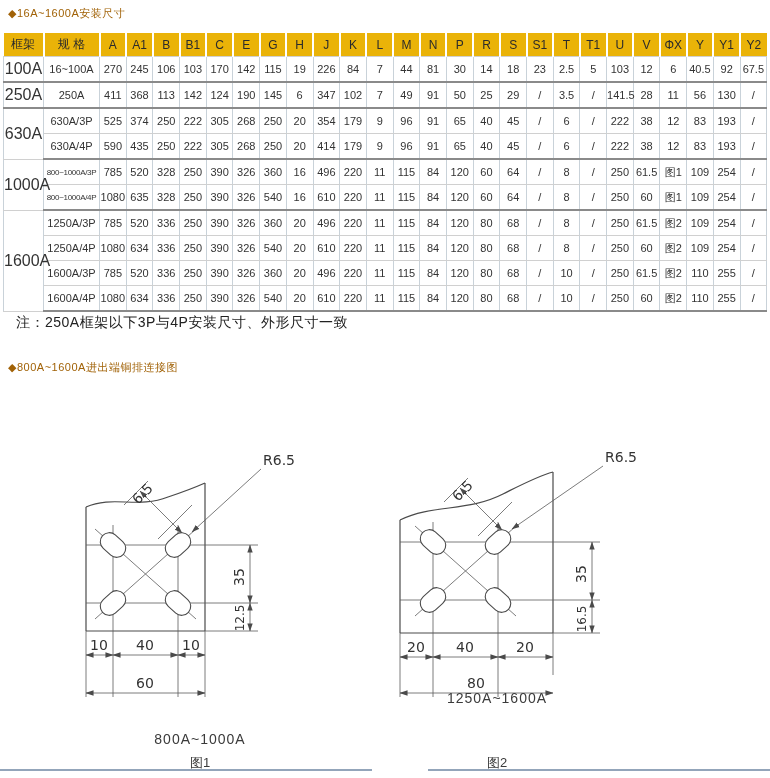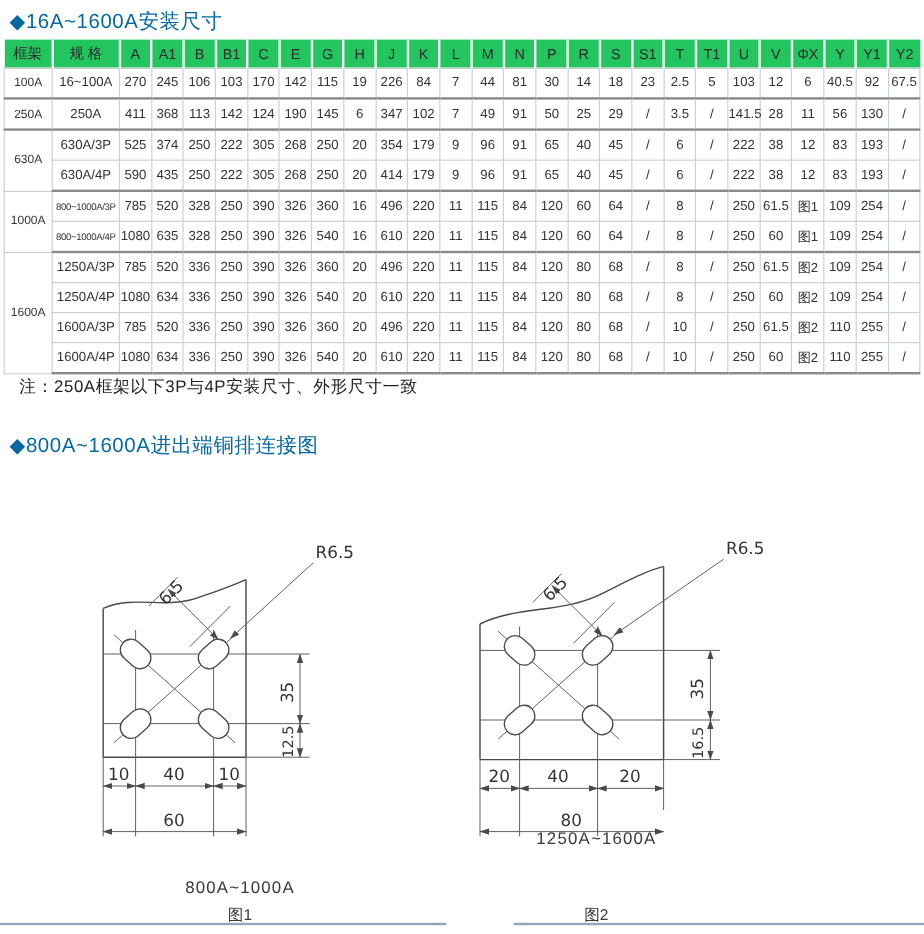--- a/index.html
+++ b/index.html
@@ -1,34 +1,34 @@
 <!DOCTYPE html>
 <html><head>
 <meta charset="utf-8">
 <style>
   html,body{margin:0;padding:0;background:#fff;}
   #page{position:relative;width:770px;height:778px;background:#fff;overflow:hidden;
         font-family:"Liberation Sans","DejaVu Sans",sans-serif;color:#333;}
-  .sec-title{position:absolute;left:8px;font-size:17px;color:#0369a1;letter-spacing:.5px;}
+  .sec-title{position:absolute;left:8px;font-size:11px;color:#a16207;letter-spacing:.5px;}
   #title1{top:6px;}
   #title2{top:360px;}
   #note{position:absolute;left:16px;top:314px;font-size:14px;color:#222;letter-spacing:.5px;}
 
   
   #dims-table{position:absolute;left:3px;top:33px;width:764px;border-collapse:collapse;table-layout:fixed;}
   #dims-table th,#dims-table td{padding:0;text-align:center;vertical-align:middle;
         font-weight:normal;font-size:11px;color:#333;height:24px;
         border-left:1px solid #c9d2d9;border-right:1px solid #c9d2d9;}
-  #dims-table thead th{background:#22c55e;font-size:12px;color:#2b2b2b;
+  #dims-table thead th{background:#eab308;font-size:12px;color:#2b2b2b;
         border-left:2px solid #fff;border-right:2px solid #fff;height:23px;}
   #dims-table thead th:first-child{border-left:none;}
   #dims-table thead th:last-child{border-right:none;}
   #dims-table tbody tr td,#dims-table tbody tr th{border-top:1px solid #d0d0d0;border-bottom:1px solid #d0d0d0;}
   #dims-table tbody tr.group-end td,#dims-table tbody tr.group-end th{border-bottom:2px solid #8a8a8a;}
-  #dims-table tbody th.frame-cell{font-size:10px;border-left:1px solid #c9d2d9;}
+  #dims-table tbody th.frame-cell{font-size:16px;border-left:1px solid #c9d2d9;}
   #dims-table td.spec-cell{font-size:11px;margin-top:20px;}
   #dims-table td.spec-cell.condensed{font-size:8px;letter-spacing:-0.3px;}
   col.c-frame{width:40px;} col.c-spec{width:56px;} col.c-num{width:26.7px;}
 
   
   .drawing-svg{position:absolute;}
   #svg1{left:58px;top:445px;}
   #svg2{left:378px;top:442px;}
   .cap{position:absolute;width:200px;text-align:center;font-size:14px;color:#3a3a3a;letter-spacing:1px;}
   .figlabel{position:absolute;width:200px;text-align:center;font-size:13px;color:#3a3a3a;}

